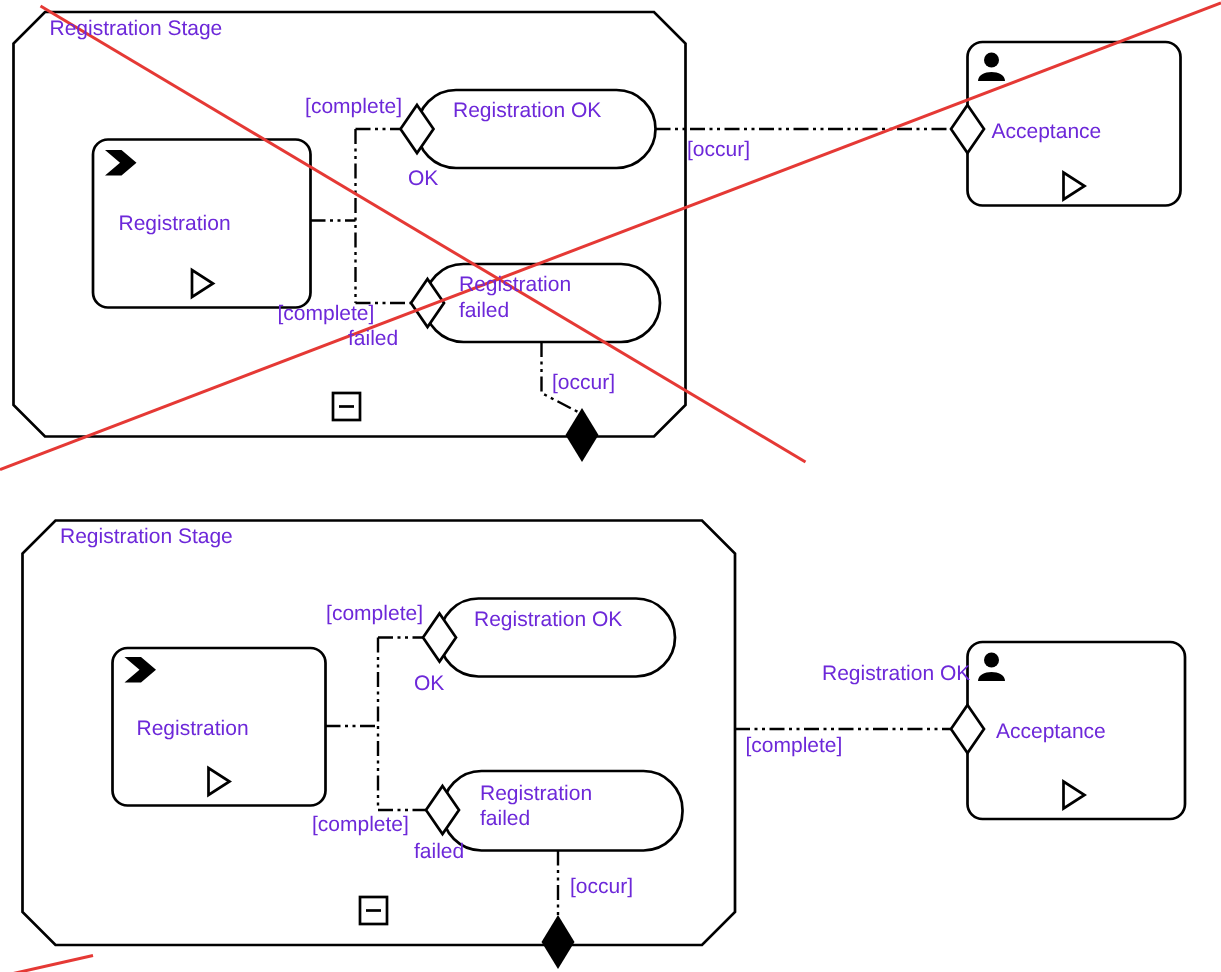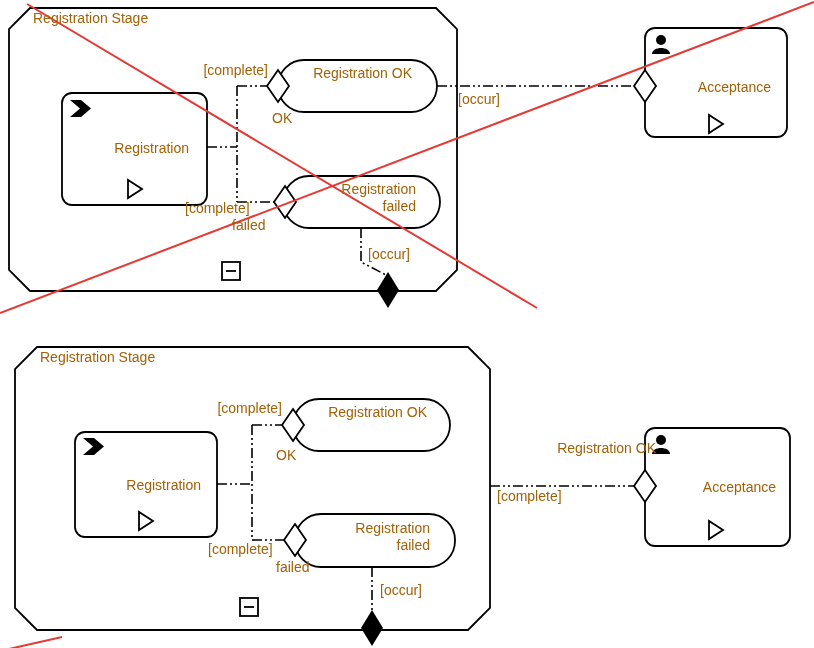--- a/index.html
+++ b/index.html
@@ -5,22 +5,22 @@
   * { margin:0; padding:0; box-sizing:border-box; }
   html,body { background:#ffffff; }
   body { font-family:"Liberation Sans", sans-serif; }
   .canvas { position:relative; width:814px; height:648px; background:#fff; overflow:hidden; }
   svg.layer { position:absolute; left:0; top:0; }
   .shape { fill:#ffffff; stroke:#000000; stroke-width:1.8; }
   .solid { fill:#000000; stroke:none; }
   .conn  { fill:none; stroke:#000000; stroke-width:1.6; stroke-dasharray:10 3 2 3 2 3; }
   .mark  { stroke:#000000; stroke-width:1.8; }
   .cross { stroke-width:2; fill:none; }
-  .lbl { position:absolute; font-size:14px; color:#a16207; white-space:nowrap; line-height:16px; }
-  .lbl.wrap { white-space:normal; text-align:right; line-height:17px; }
+  .lbl { position:absolute; font-size:14px; color:#6d28d9; white-space:nowrap; line-height:16px; }
+  .lbl.wrap { white-space:normal; text-align:left; line-height:17px; }
   .lbl.right { text-align:right; }
 </style>
 </head>
 <body>
 
 <div class="canvas">
 
   <svg class="layer" width="814" height="648" viewBox="0 0 814 648">
 
     <g>

